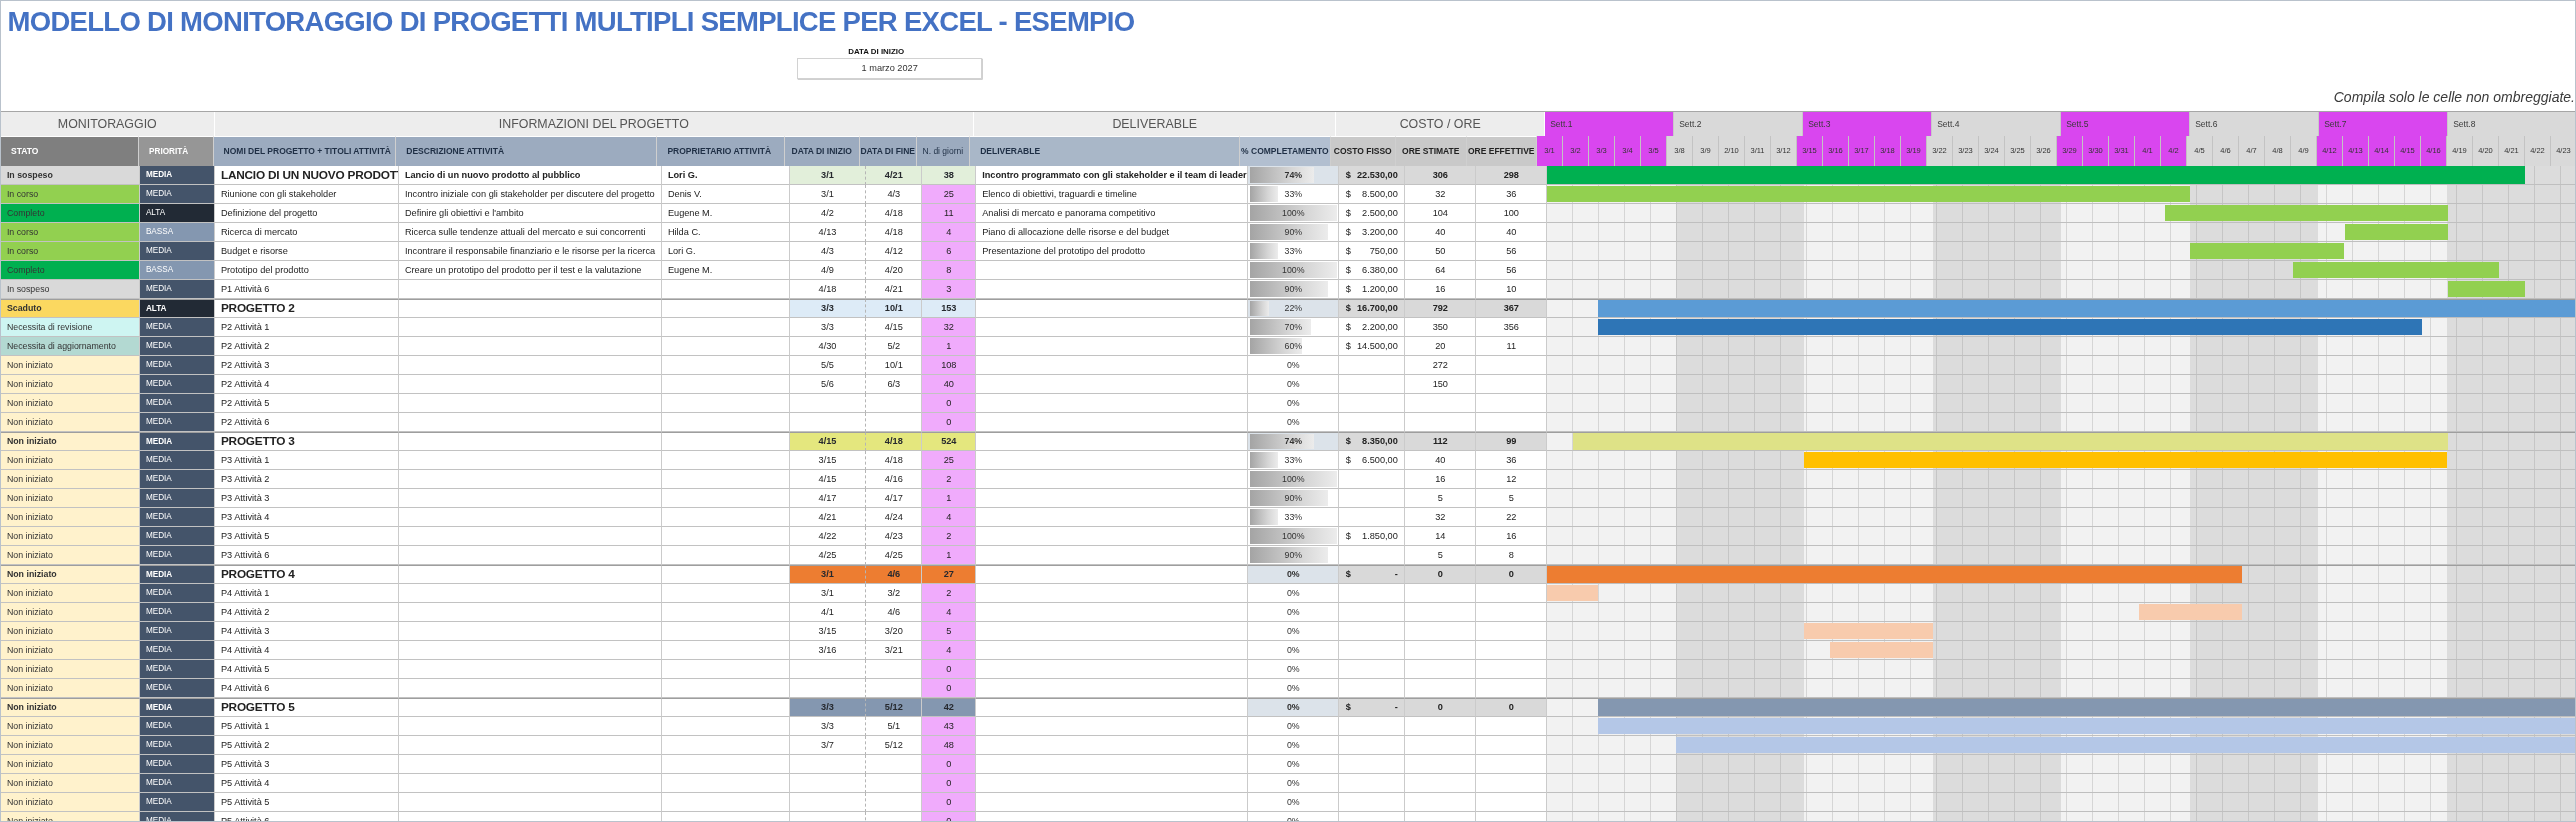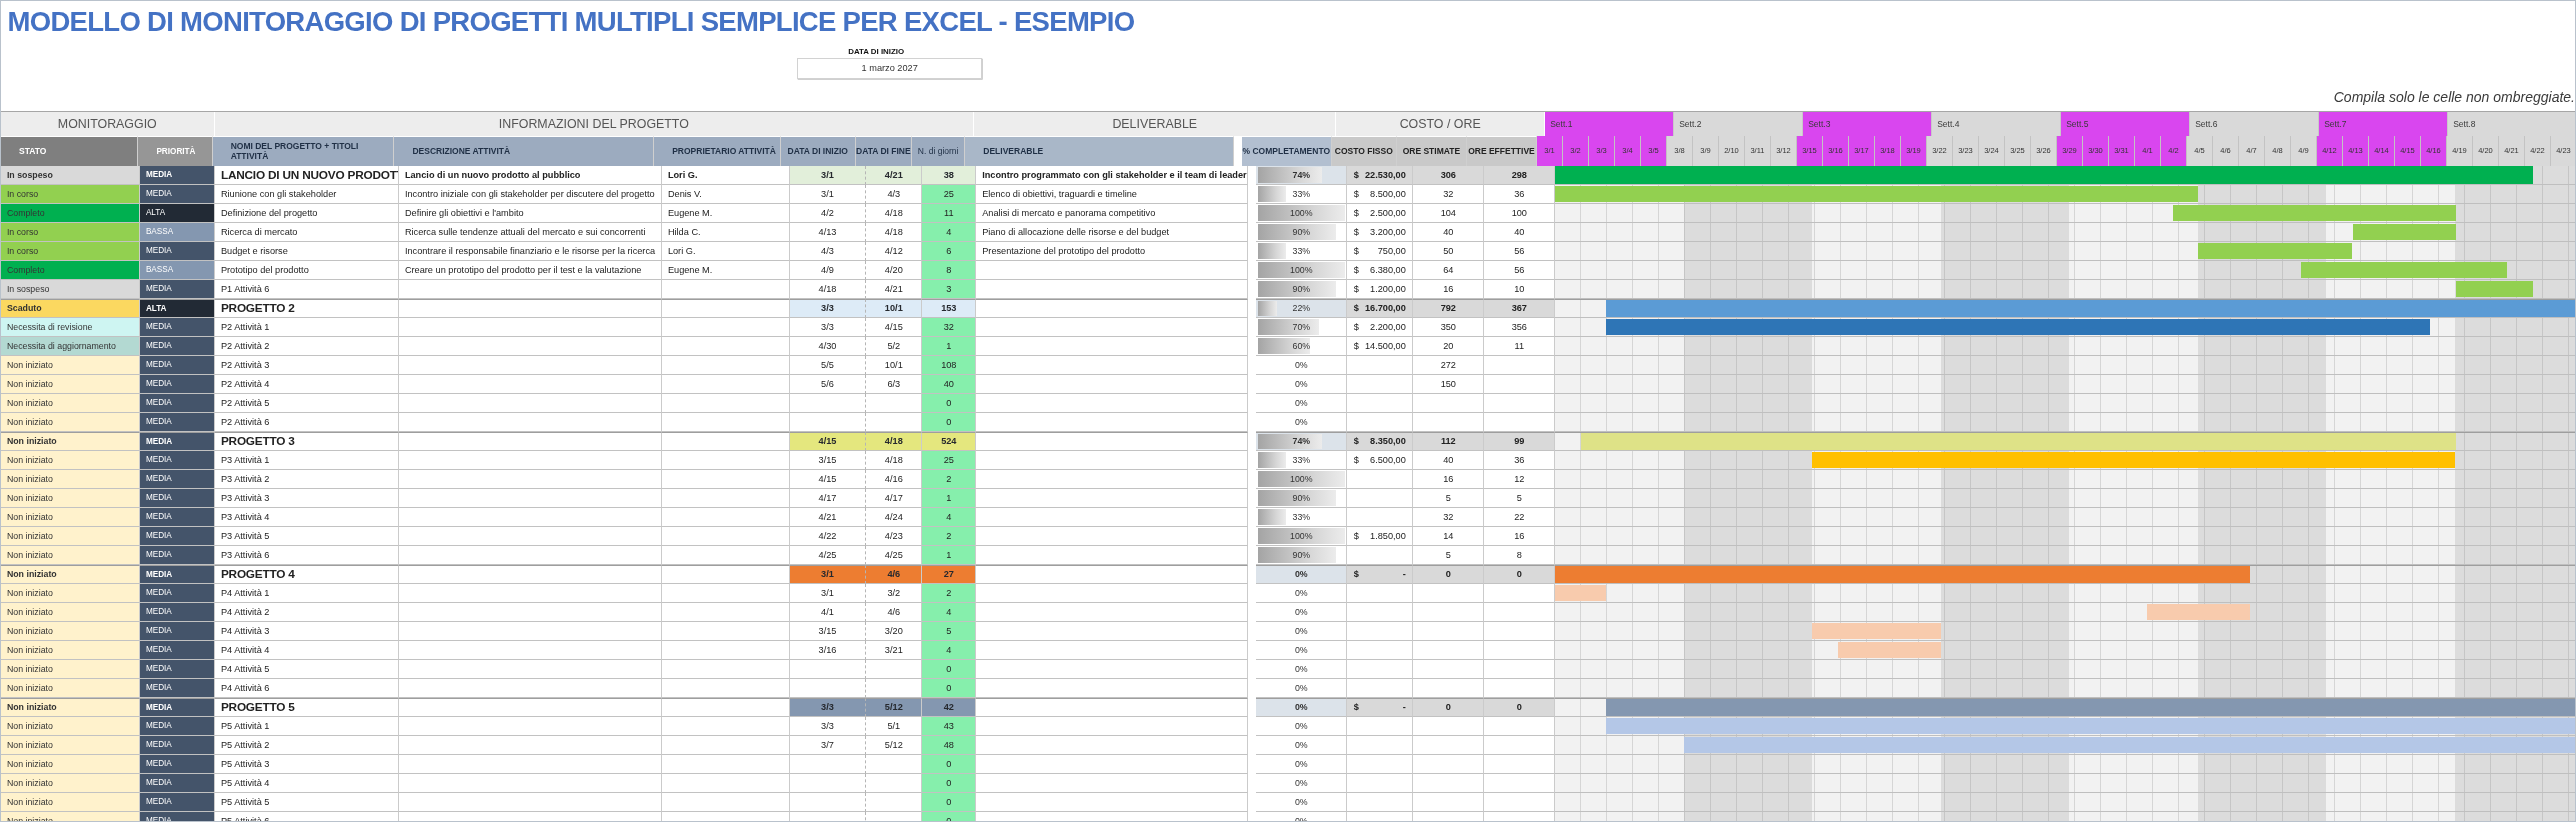--- a/index.html
+++ b/index.html
@@ -16,42 +16,42 @@
   .table { margin-top:6.5px; border-top:1.3px solid #a6a6a6; border-bottom:1.3px solid #a6a6a6; }
   .hdr-row, .col-row, .row { display:flex; width:2576px; }
   .hdr-row { height:23.6px; }
   .col-row { height:30px; }
   .row { height:19px; }
   .gcell { background:#ededed; color:#555; font-size:12.4px; display:flex; align-items:center; justify-content:center; border-right:1.3px solid #fff; }
   .g-mon{width:214px}.g-inf{width:761px}.g-del{width:363px}.g-cost{width:209px}
   .wk { width:129px; font-size:8.5px; color:#3a3a3a; display:flex; align-items:center; padding-left:5.2px; border-right:0.7px solid #c9c9c9; }
   .wk.alt, .day.alt { background:#d9d9d9; }
   .wk.lt, .day.lt { background:#d946ef; }
-  .ch { font-size:8.5px; font-weight:bold; display:flex; align-items:center; padding-left:18px; border-right:0.7px solid #cfcfcf; border-top:1.3px solid #fff; }
+  .ch { font-size:8.5px; font-weight:bold; display:flex; align-items:center; padding-left:10px; border-right:0.7px solid #cfcfcf; border-top:1.3px solid #fff; }
   .ch.center { justify-content:center; padding-left:0; }
   .ch-st { background:#7f7f7f; color:#fff; }
   .ch-pr { background:#969696; color:#fff; }
   .ch-blue { background:#9cabbf; color:#1f2f45; }
   .ch-del { background:#a9b7c8; color:#1f2f45; }
   .ch-pc  { background:#b2bfd0; color:#1f2f45; }
   .ch-gray { background:#c9c9c9; color:#222; justify-content:center; padding-left:0; }
   .day { width:26px; font-size:7.5px; color:#333; display:flex; align-items:center; justify-content:center; border-right:0.7px solid #c3c3c3; }
   .c-st{width:139px}.c-pr{width:75px}.c-nm{width:184px}.c-ds{width:263px}.c-ow{width:128px}
   .c-sd{width:76px}.c-ed{width:57px}.c-dy{width:54px}.c-dl{width:272px}.c-pc{width:91px}
   .c-co{width:66px}.c-eh{width:71px}.c-ah{width:71px}.c-gt{flex:1; position:relative;}
   .cell { border-right:0.7px solid #cbcbcb; border-bottom:0.7px solid #c2c2c2; font-size:9.2px; display:flex; align-items:center; overflow:hidden; white-space:nowrap; background:#fff; }
   .pad { padding-left:5.9px; }
   .center { justify-content:center; }
   .row.gsep .cell, .row.gsep .c-gt { border-top:1.3px solid #9e9e9e; }
   .row.proj .cell { font-weight:bold; }
   .row.proj .c-nm { font-size:11.8px; letter-spacing:-0.2px; }
   .c-pr { color:#fff; font-size:8.2px; }
   .c-ed.dash { border-left:0.7px dashed #b5b5b5; margin-left:-0.7px; }
-  .c-dy.tint { background:#86efac;text-align:right; }
-  .c-pc { position:relative;margin-left:8px; }
+  .c-dy.tint { background:#f0abfc;text-align:right; }
+  .c-pc { position:relative; }
   .pcwrap { position:absolute; left:1.3px; right:1.3px; top:1.3px; bottom:1.3px; }
   .pcbar { position:absolute; left:0; top:0; bottom:0; background:linear-gradient(90deg,#a4a4a4,#d6d6d6 65%,#ececec); }
   .pclbl { position:absolute; left:0; right:0; top:0; bottom:0; display:flex; align-items:center; justify-content:center; font-size:8.8px; color:#333; }
   .row.proj .c-pc { background:#dce3ea; }
   .row.proj .c-co, .row.proj .c-eh, .row.proj .c-ah { background:#d9d9d9; }
   .cost { justify-content:space-between; padding:0 6.5px; }
   .c-gt { border-bottom:0.7px solid #bfbfbf; background-image:
       repeating-linear-gradient(90deg, rgba(140,140,140,0) 0px, rgba(140,140,140,0) 25px, rgba(140,140,140,0.28) 25px, rgba(140,140,140,0.28) 26px),
       repeating-linear-gradient(90deg, #f2f2f2 0px, #f2f2f2 129px, #dcdcdc 129px, #dcdcdc 257px); }
   .bar { position:absolute; top:1px; bottom:1px; }

